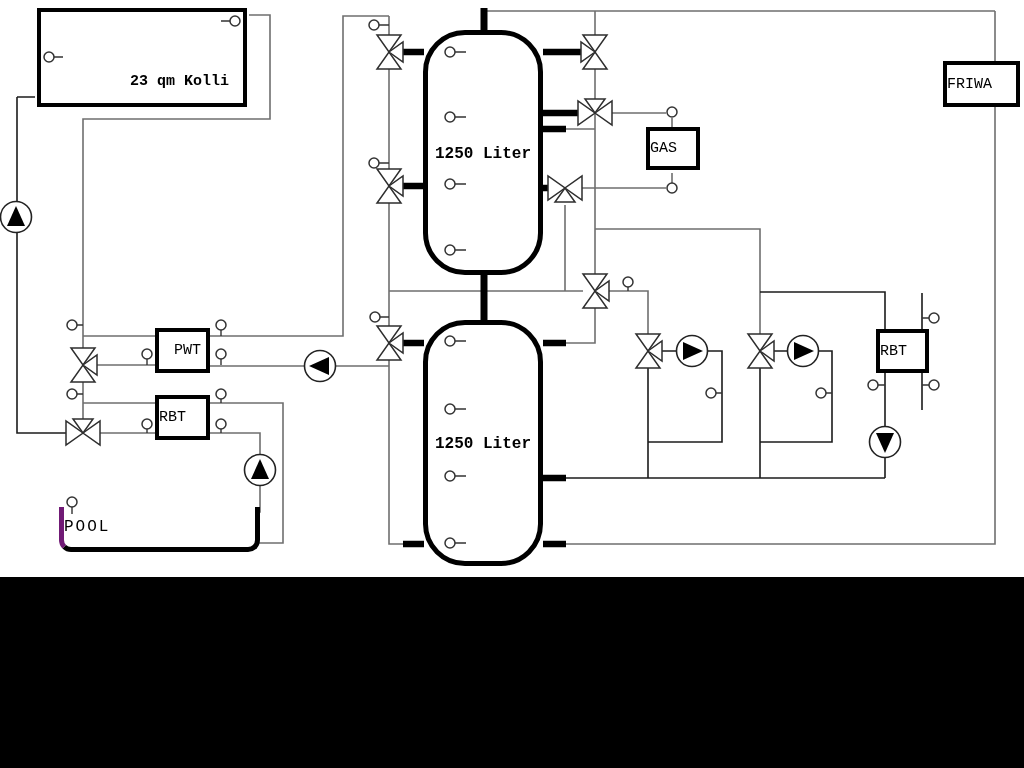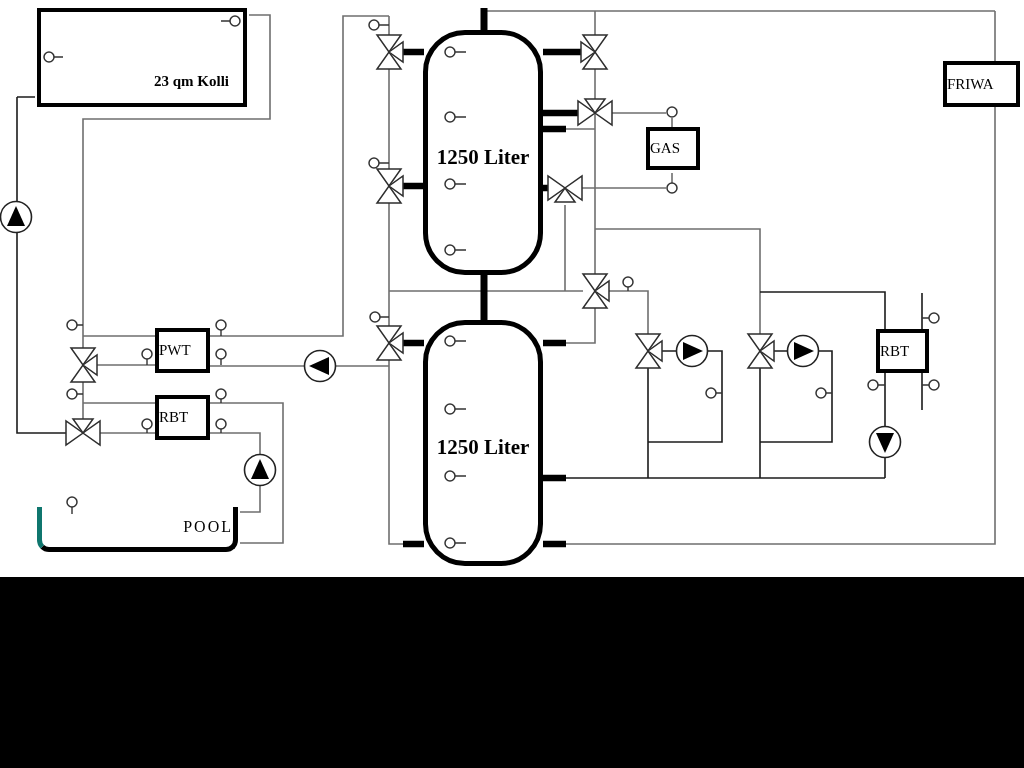--- a/index.html
+++ b/index.html
@@ -1,31 +1,31 @@
 <!DOCTYPE html>
 <html><head>
 <meta charset="utf-8">
 <style>
   html,body{margin:0;padding:0;background:#fff;}
   #canvas{position:relative;width:1024px;height:768px;background:#fff;overflow:hidden;
-          font-family:Liberation Serif, serif;}
+          font-family:Liberation Mono, monospace;}
   svg.layer{position:absolute;left:0;top:0;width:1024px;height:768px;}
   .box{position:absolute;background:#fff;border:4px solid #000;box-sizing:border-box;
        display:flex;align-items:center;justify-content:flex-start;
        font-size:15px;color:#000;}
   .tank{position:absolute;background:#fff;border:5px solid #000;box-sizing:border-box;
         border-radius:42px;}
   .tank .tank-label{position:absolute;left:0;right:0;top:110px;text-align:center;
-        font-weight:bold;font-size:21px;color:#000;}
+        font-weight:bold;font-size:16px;color:#000;}
   #collector{position:absolute;background:#fff;border:4px solid #000;box-sizing:border-box;}
   #collector .collector-label{position:absolute;right:14px;bottom:13px;font-weight:bold;
         font-size:15px;color:#000;}
-  #pool{position:absolute;background:#fff;border-left:5px solid #0f766e;border-right:5px solid #000;
+  #pool{position:absolute;background:#fff;border-left:5px solid #701a75;border-right:5px solid #000;
         border-bottom:5px solid #000;border-radius:0 0 12px 12px;box-sizing:border-box;
-        display:flex;align-items:center;justify-content:flex-end;}
+        display:flex;align-items:center;justify-content:flex-start;margin-left:22px;}
   #pool .pool-label{font-size:16px;letter-spacing:2px;color:#000;}
   #friwa-box{font-size:15px;}
   #bottom-bar{position:absolute;left:0;top:577px;width:1024px;height:191px;background:#000;}
 </style>
 </head>
 <body>
 
 <div id="canvas">
 
   <svg class="layer" viewBox="0 0 1024 768">
@@ -86,21 +86,21 @@
   </div>
 
   <div class="box" style="left:646px;top:127px;width:54px;height:43px;">
     <span>GAS</span>
   </div>
 
   <div class="box" id="friwa-box" style="left:943px;top:61px;width:77px;height:46px;">
     <span>FRIWA</span>
   </div>
 
-  <div class="box" style="left:155px;top:328px;width:55px;height:45px;">
+  <div class="box" style="left:155px;top:328px;width:55px;height:45px;padding-left:15px;">
     <span>PWT</span>
   </div>
 
   <div class="box" style="left:155px;top:395px;width:55px;height:45px;">
     <span>RBT</span>
   </div>
 
   <div class="box" style="left:876px;top:329px;width:53px;height:44px;">
     <span>RBT</span>
   </div>

